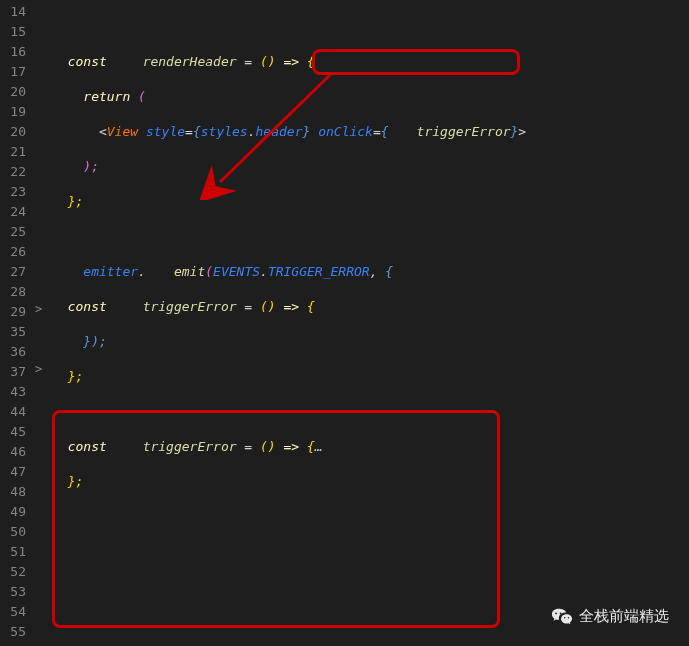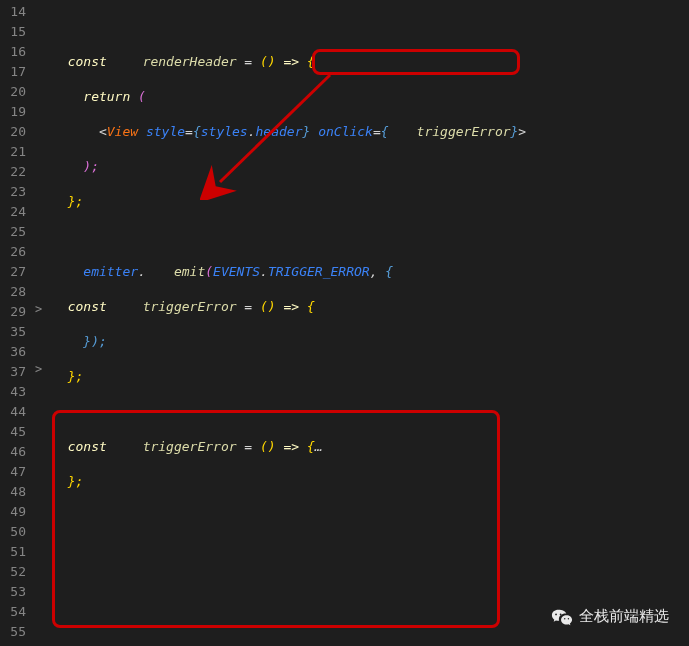--- a/index.html
+++ b/index.html
@@ -79,21 +79,21 @@
   pointer-events: none;
 }
 .watermark {
   position: absolute;
   right: 20px;
   bottom: 20px;
   color: #e8e8e8;
   font-style: normal;
   font-size: 15px;
   display: flex;
-  align-items: center;
+  align-items: flex-start;
   gap: 6px;
 }
 .wechat-icon {
   width: 22px; height: 18px;
   display: inline-block;
 }
 </style>
 </head>
 <body>
 

